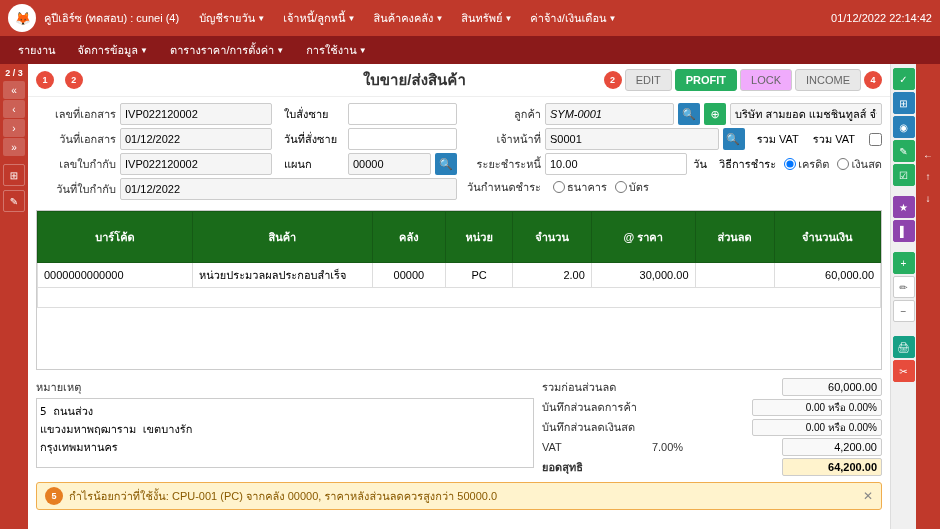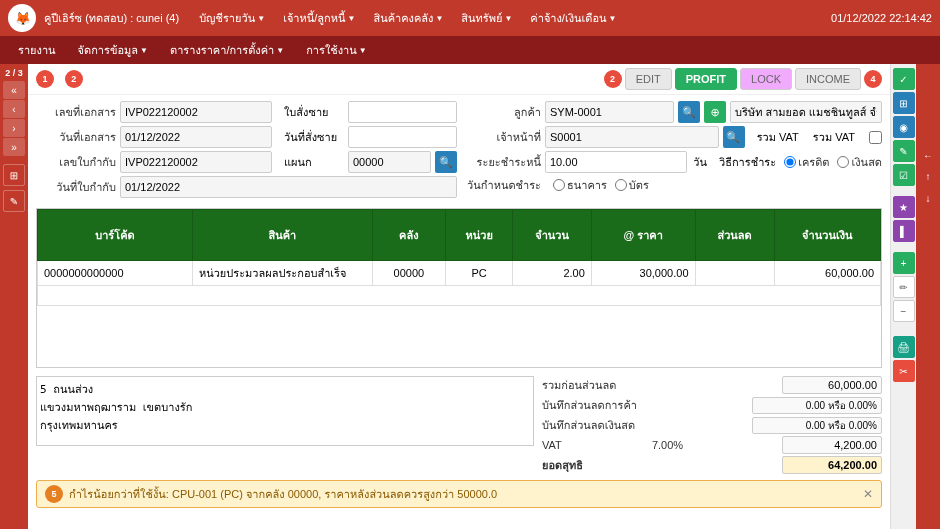--- a/index.html
+++ b/index.html
@@ -157,20 +157,23 @@
   </div>
 
   <div class="center-content">
 
     <div style="display:flex; align-items:center; padding:4px 8px; border-bottom:1px solid #eee; background:white;">
       <div style="flex:1; display:flex; align-items:center; gap:4px;">
         <div class="circle-num">1</div>
         <span style="font-size:10px; color:#555;">&nbsp;</span>
         <div class="circle-num">2</div>
       </div>
+      <div style="flex:2; text-align:center;">
+        <span style="font-size:15px; font-weight:bold; color:#333;">ใบขาย/ส่งสินค้า</span>
+      </div>
       <div style="flex:1; display:flex; justify-content:flex-end; gap:3px; align-items:center;">
         <div class="circle-num">2</div>
         <button class="doc-btn edit">EDIT</button>
         <button class="doc-btn active-profit">PROFIT</button>
         <button class="doc-btn lock">LOCK</button>
         <button class="doc-btn income">INCOME</button>
         <div class="circle-num">4</div>
       </div>
     </div>
 
@@ -198,21 +201,21 @@
         </div>
         <div class="form-row">
           <span class="form-label">วันที่ใบกำกับ</span>
           <input class="form-input readonly" value="01/12/2022" readonly="" style="">
         </div>
       </div>
 
       <div class="form-section">
         <div class="form-row">
           <span class="form-label">ลูกค้า</span>
-          <input class="form-input readonly" value="SYM-0001" style="width: 80px;" readonly="">
+          <input class="form-input readonly" value="SYM-0001" style="width: 80px; font-style: italic;" readonly="">
           <button class="form-select-icon">🔍</button>
           <button class="form-select-icon2">⊕</button>
           <input class="customer-name" value="บริษัท สามยอด แมชชินทูลส์ จำกัด" readonly="" style="">
         </div>
         <div class="form-row">
           <span class="form-label">เจ้าหน้าที่</span>
           <input class="form-input readonly" value="S0001" style="width: 80px;" readonly="">
           <button class="form-select-icon">🔍</button>
           <div style="display:flex; align-items:center; gap:14px; margin-left:8px;">
             <span style="font-size:11px;">รวม VAT</span>
@@ -279,20 +282,21 @@
           </tr>
           <tr>
               <td colspan="8" style="height:20px;"></td>
             </tr>
         </tbody>
       </table>
     </div>
 
     <div class="bottom-section">
       <div class="notes-section">
+        <div class="notes-label">หมายเหตุ</div>
         <textarea style="width: 100%; height: 70px; font-size: 11px; border: 1px solid rgb(204, 204, 204); padding: 3px; resize: none;">5 ถนนส่วง
 แขวงมหาพฤฒาราม เขตบางรัก
 กรุงเทพมหานคร</textarea>
       </div>
       <div class="totals-section">
         <div class="total-row">
           <span class="total-label">รวมก่อนส่วนลด</span>
           <input class="total-value" value="60,000.00" readonly="" style="">
         </div>
         <div class="total-row">

